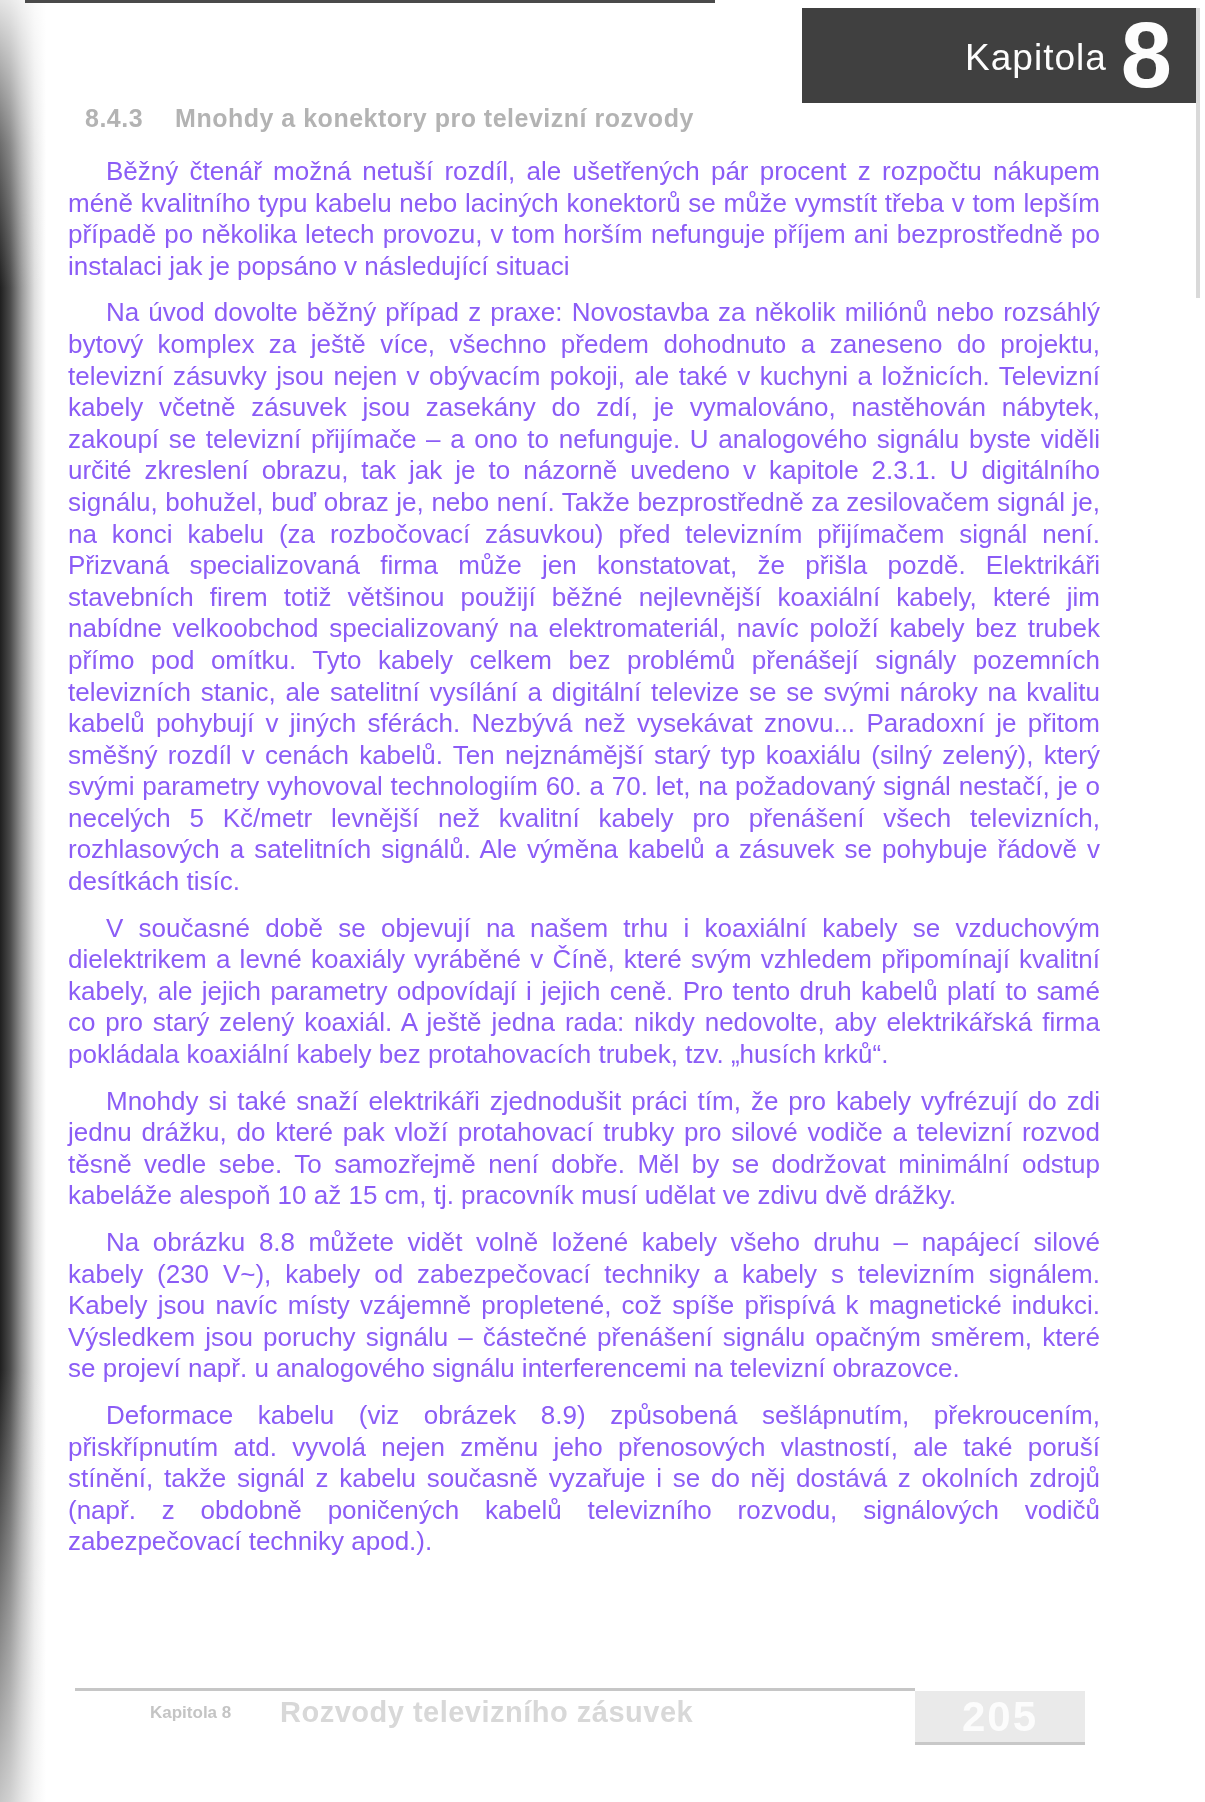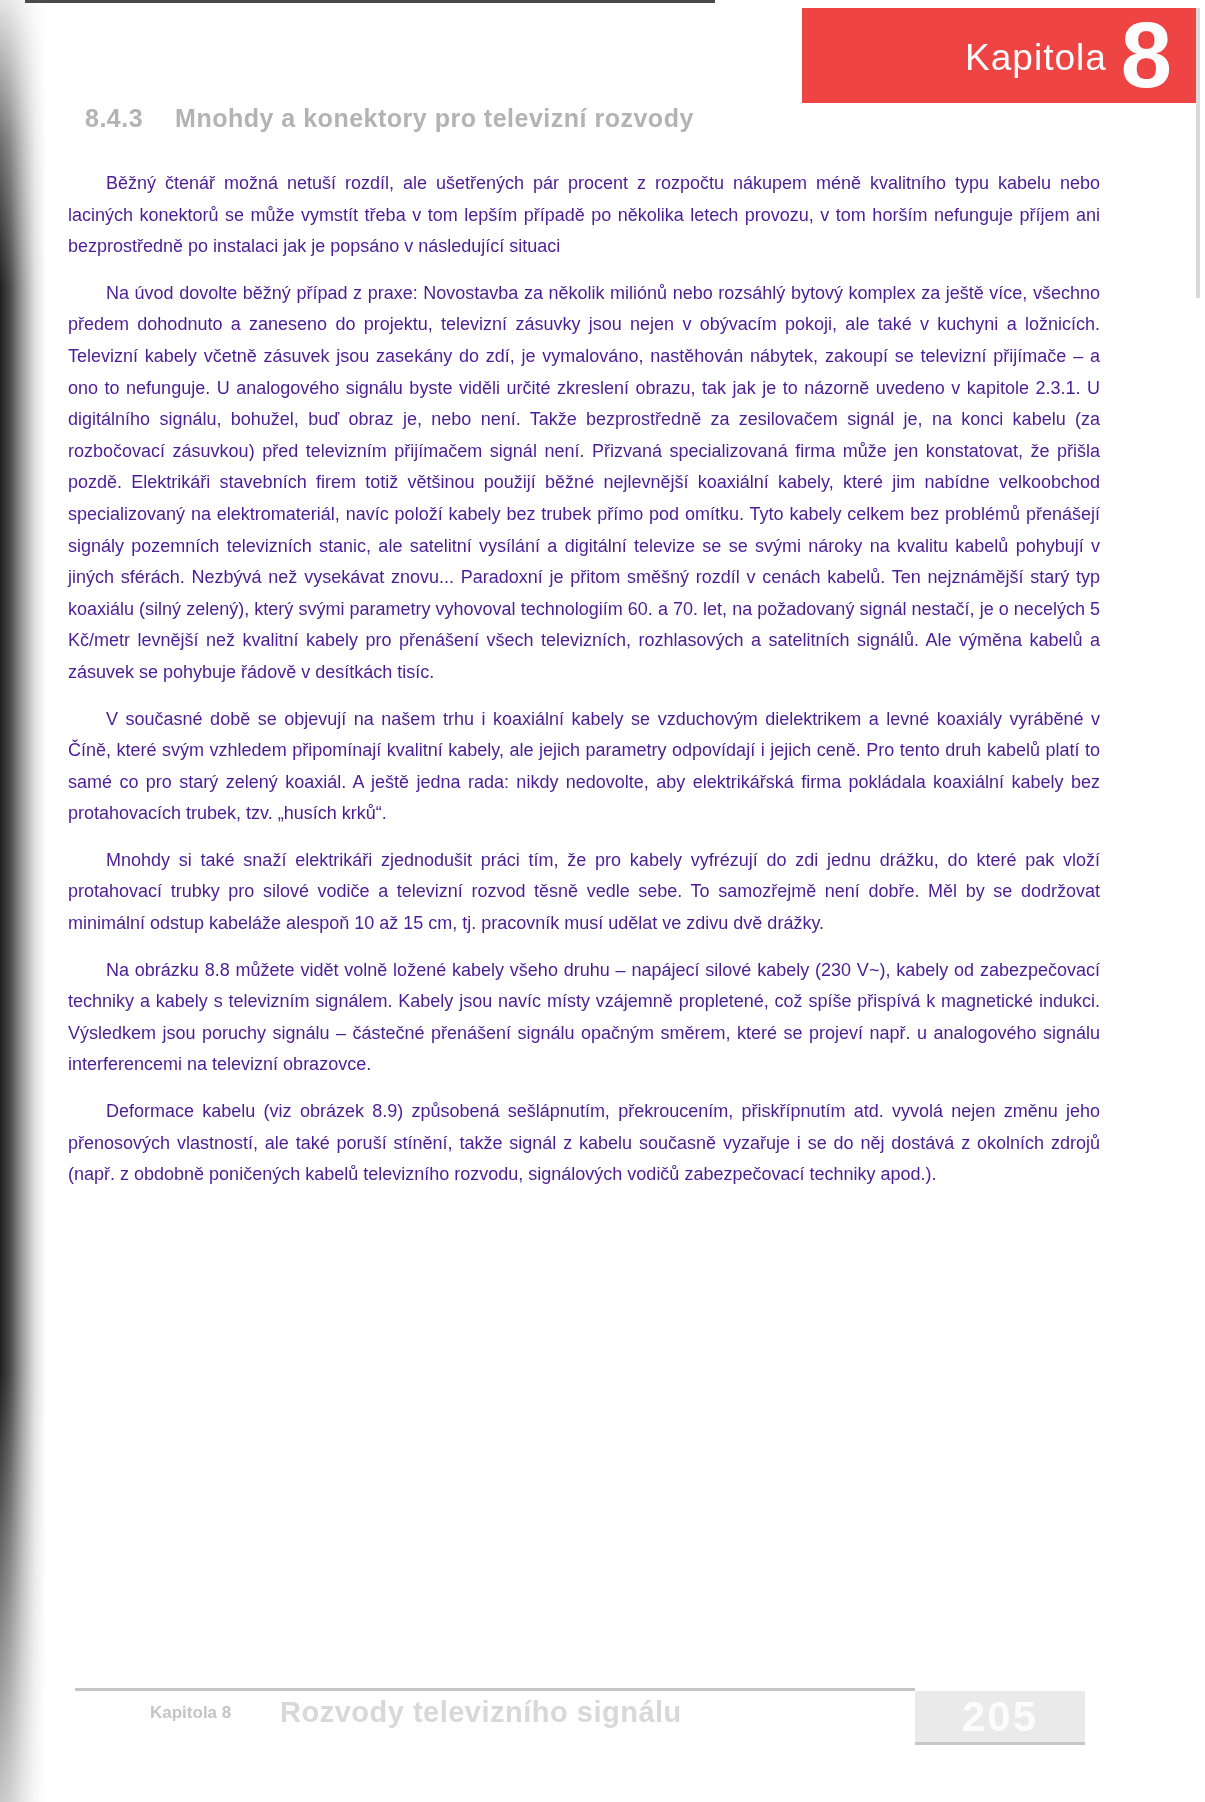--- a/index.html
+++ b/index.html
@@ -33,21 +33,21 @@
     position: absolute;
     left: 1196px; top: 8px;
     width: 4px; height: 290px;
     background: #d9d9d9;
   }
   
   .chapter-tab {
     position: absolute;
     left: 802px; top: 8px;
     width: 394px; height: 95px;
-    background: #ef4444;
+    background: #404040;
     display: flex;
     align-items: center;
     justify-content: flex-end;
     padding-right: 24px;
     box-sizing: border-box;
   }
   .tab-word {
     color: #fdfdfd;
     font-size: 37px;
     font-weight: 400;
@@ -71,25 +71,24 @@
     font-weight: 700;
     font-size: 25px;
     letter-spacing: 0.5px;
   }
   .sec-num { margin-right: 32px; }
   
   .body-text {
     position: absolute;
     left: 68px; top: 156px;
     width: 1032px;
-    color: #4c1d95;
-    font-size: 18px;
+    color: #8b5cf6;
+    font-size: 26px;
     line-height: 31.6px;
     text-align: justify;
-    margin-top: 12px;
   }
   .body-text p {
     margin: 0 0 15px 0;
     text-indent: 38px;
   }
   
   .footer-rule {
     position: absolute;
     left: 75px; top: 1688px;
     width: 840px; height: 3px;
@@ -150,18 +149,18 @@
     <p>Běžný čtenář možná netuší rozdíl, ale ušetřených pár procent z rozpočtu nákupem méně kvalitního typu kabelu nebo laciných konektorů se může vymstít třeba v tom lepším případě po několika letech provozu, v tom horším nefunguje příjem ani bezprostředně po instalaci jak je popsáno v následující situaci</p>
     <p>Na úvod dovolte běžný případ z praxe: Novostavba za několik miliónů nebo rozsáhlý bytový komplex za ještě více, všechno předem dohodnuto a zaneseno do projektu, televizní zásuvky jsou nejen v obývacím pokoji, ale také v kuchyni a ložnicích. Televizní kabely včetně zásuvek jsou zasekány do zdí, je vymalováno, nastěhován nábytek, zakoupí se televizní přijímače – a ono to nefunguje. U analogového signálu byste viděli určité zkreslení obrazu, tak jak je to názorně uvedeno v kapitole 2.3.1. U digitálního signálu, bohužel, buď obraz je, nebo není. Takže bezprostředně za zesilovačem signál je, na konci kabelu (za rozbočovací zásuvkou) před televizním přijímačem signál není. Přizvaná specializovaná firma může jen konstatovat, že přišla pozdě. Elektrikáři stavebních firem totiž většinou použijí běžné nejlevnější koaxiální kabely, které jim nabídne velkoobchod specializovaný na elektromateriál, navíc položí kabely bez trubek přímo pod omítku. Tyto kabely celkem bez problémů přenášejí signály pozemních televizních stanic, ale satelitní vysílání a digitální televize se se svými nároky na kvalitu kabelů pohybují v jiných sférách. Nezbývá než vysekávat znovu... Paradoxní je přitom směšný rozdíl v cenách kabelů. Ten nejznámější starý typ koaxiálu (silný zelený), který svými parametry vyhovoval technologiím 60. a 70. let, na požadovaný signál nestačí, je o necelých 5 Kč/metr levnější než kvalitní kabely pro přenášení všech televizních, rozhlasových a satelitních signálů. Ale výměna kabelů a zásuvek se pohybuje řádově v desítkách tisíc.</p>
     <p>V současné době se objevují na našem trhu i koaxiální kabely se vzduchovým dielektrikem a levné koaxiály vyráběné v Číně, které svým vzhledem připomínají kvalitní kabely, ale jejich parametry odpovídají i jejich ceně. Pro tento druh kabelů platí to samé co pro starý zelený koaxiál. A ještě jedna rada: nikdy nedovolte, aby elektrikářská firma pokládala koaxiální kabely bez protahovacích trubek, tzv. „husích krků“.</p>
     <p>Mnohdy si také snaží elektrikáři zjednodušit práci tím, že pro kabely vyfrézují do zdi jednu drážku, do které pak vloží protahovací trubky pro silové vodiče a televizní rozvod těsně vedle sebe. To samozřejmě není dobře. Měl by se dodržovat minimální odstup kabeláže alespoň 10 až 15 cm, tj. pracovník musí udělat ve zdivu dvě drážky.</p>
     <p>Na obrázku 8.8 můžete vidět volně ložené kabely všeho druhu – napájecí silové kabely (230 V~), kabely od zabezpečovací techniky a kabely s televizním signálem. Kabely jsou navíc místy vzájemně propletené, což spíše přispívá k magnetické indukci. Výsledkem jsou poruchy signálu – částečné přenášení signálu opačným směrem, které se projeví např. u analogového signálu interferencemi na televizní obrazovce.</p>
     <p>Deformace kabelu (viz obrázek 8.9) způsobená sešlápnutím, překroucením, přiskřípnutím atd. vyvolá nejen změnu jeho přenosových vlastností, ale také poruší stínění, takže signál z kabelu současně vyzařuje i se do něj dostává z okolních zdrojů (např. z obdobně poničených kabelů televizního rozvodu, signálových vodičů zabezpečovací techniky apod.).</p>
   </div>
 
   <div class="footer-rule"></div>
   <span class="footer-chapter">Kapitola 8</span>
-  <span class="footer-title">Rozvody televizního signálu</span>
+  <span class="footer-title">Rozvody televizního zásuvek</span>
   <div class="page-number-box">
     <span>205</span>
   </div>
 
 </div>
 
 </body></html>

